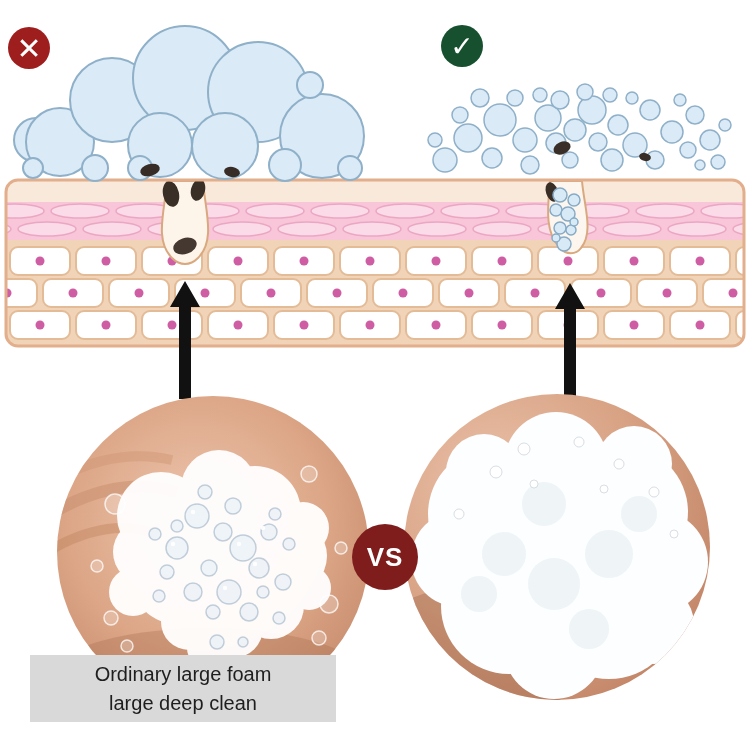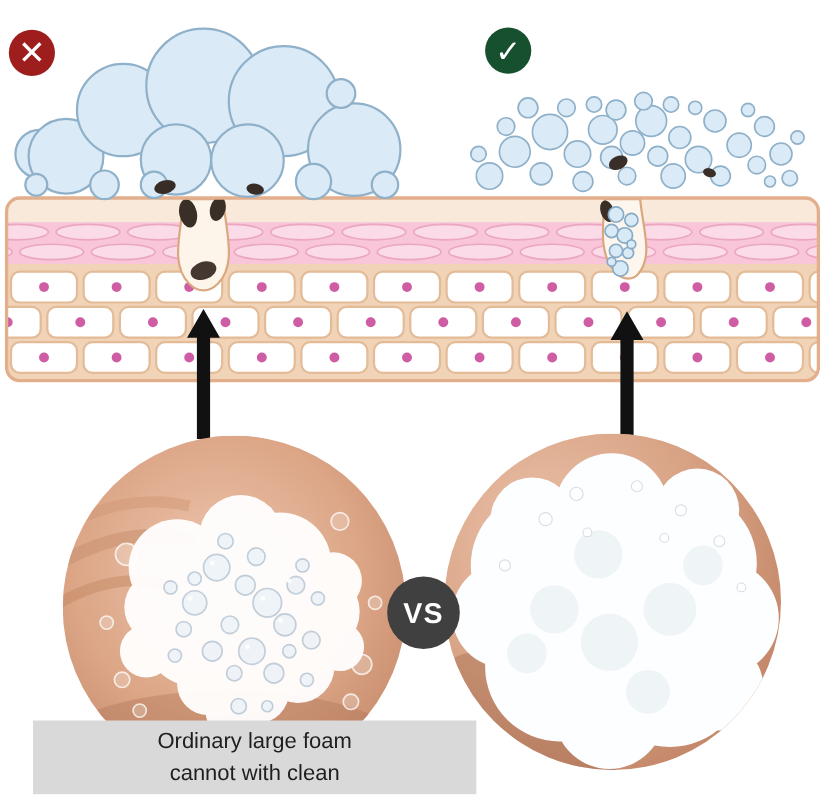--- a/index.html
+++ b/index.html
@@ -8,25 +8,25 @@
   .diagram{position:absolute;left:0;top:0;z-index:1;}
   .badge{position:absolute;width:42px;height:42px;border-radius:50%;display:flex;
          align-items:center;justify-content:center;color:#ffffff;z-index:3;
          font-family:"DejaVu Sans",sans-serif;font-weight:bold;}
   .badge-bad{left:8px;top:27px;background:#9e1d1d;font-size:30px;}
   .badge-good{left:441px;top:25px;background:#17502f;font-size:28px;}
   .photo{position:absolute;border-radius:50%;overflow:hidden;z-index:2;}
   .photo-left{left:57px;top:396px;width:312px;height:312px;}
   .photo-right{left:404px;top:394px;width:306px;height:306px;}
   .vs{position:absolute;left:352px;top:524px;width:66px;height:66px;border-radius:50%;
-      background:#404040;color:#ffffff;display:flex;align-items:center;justify-content:center;
+      background:#7f1d1d;color:#ffffff;display:flex;align-items:center;justify-content:center;
       font-size:26px;font-weight:700;letter-spacing:1px;z-index:5;}
   .caption{position:absolute;background:#d9d9d9;color:#1e1e1e;text-align:center;display:flex;
            flex-direction:column;justify-content:center;gap:3px;line-height:1.3;z-index:4;}
-  .caption-left{left:30px;top:655px;width:403px;height:67px;font-size:20px;}
+  .caption-left{left:30px;top:655px;width:306px;height:67px;font-size:20px;}
   .caption-right{left:402px;top:651px;width:338px;height:66px;font-size:19px;}
 </style>
 </head>
 <body>
 
 <div class="stage">
 
   <svg class="diagram" width="750" height="410" viewBox="0 0 750 410">
     <defs>
       <clipPath id="skinClip">
@@ -338,16 +338,16 @@
       </g>
     </svg>
   </div>
 
   <div class="vs">
     <span>VS</span>
   </div>
 
   <div class="caption caption-left">
     <div>Ordinary large foam</div>
-    <div>cannot with clean</div>
+    <div>large deep clean</div>
   </div>
 
 </div>
 
 </body></html>

